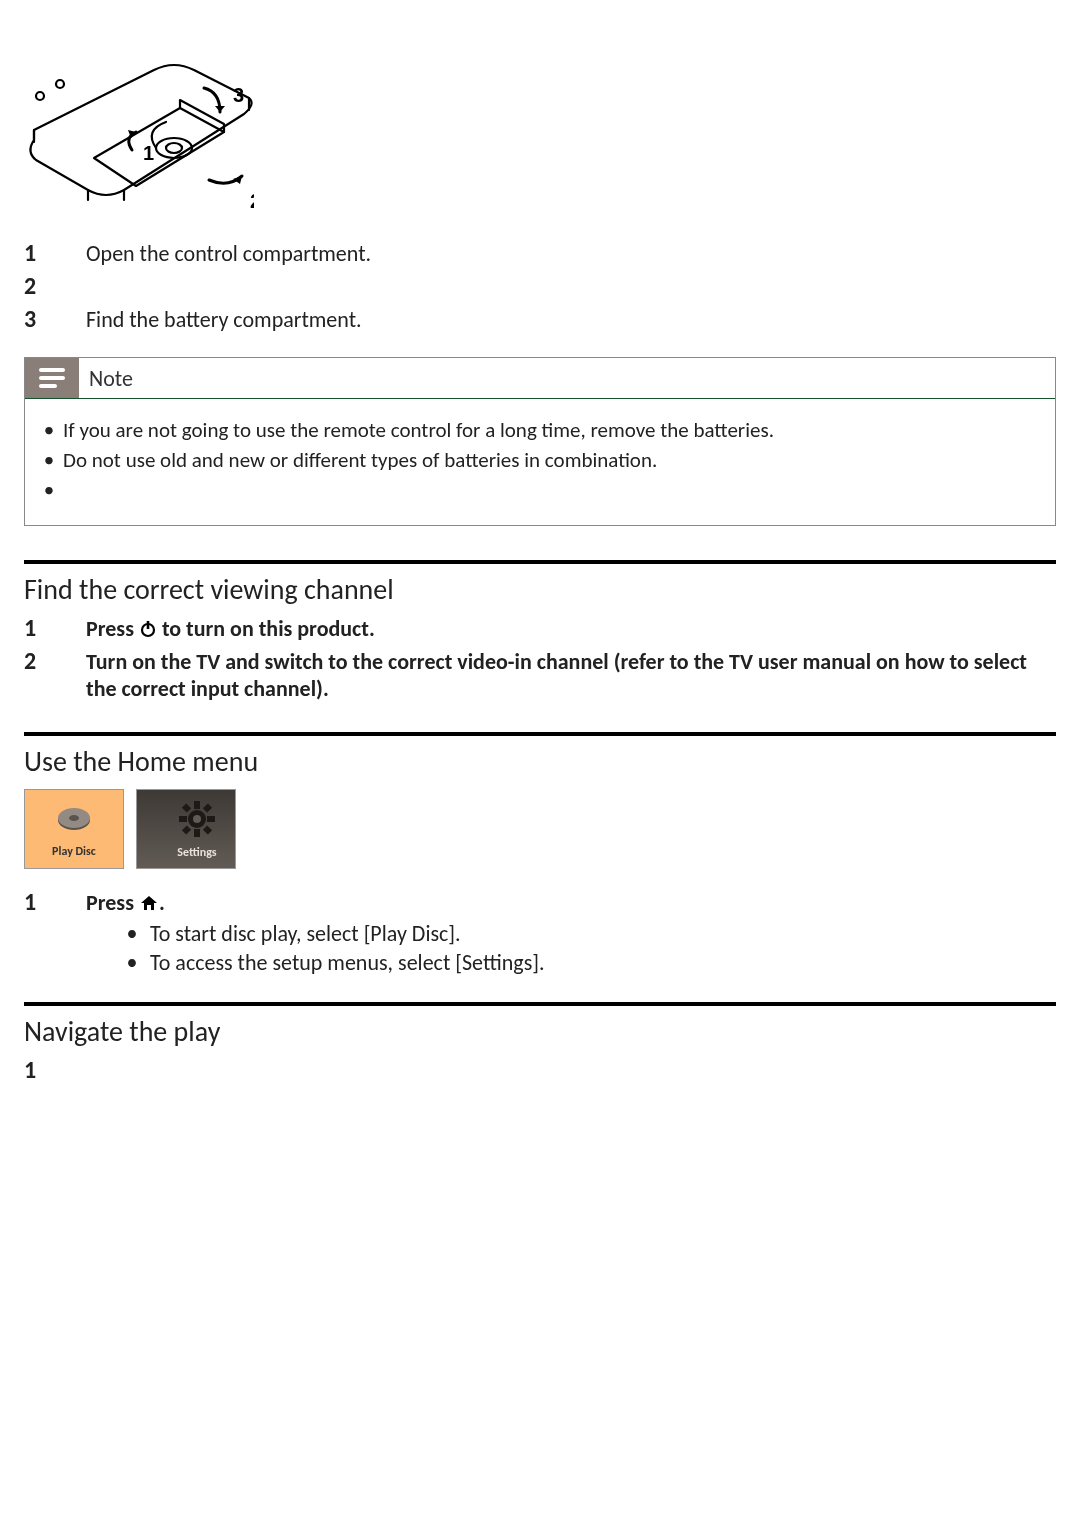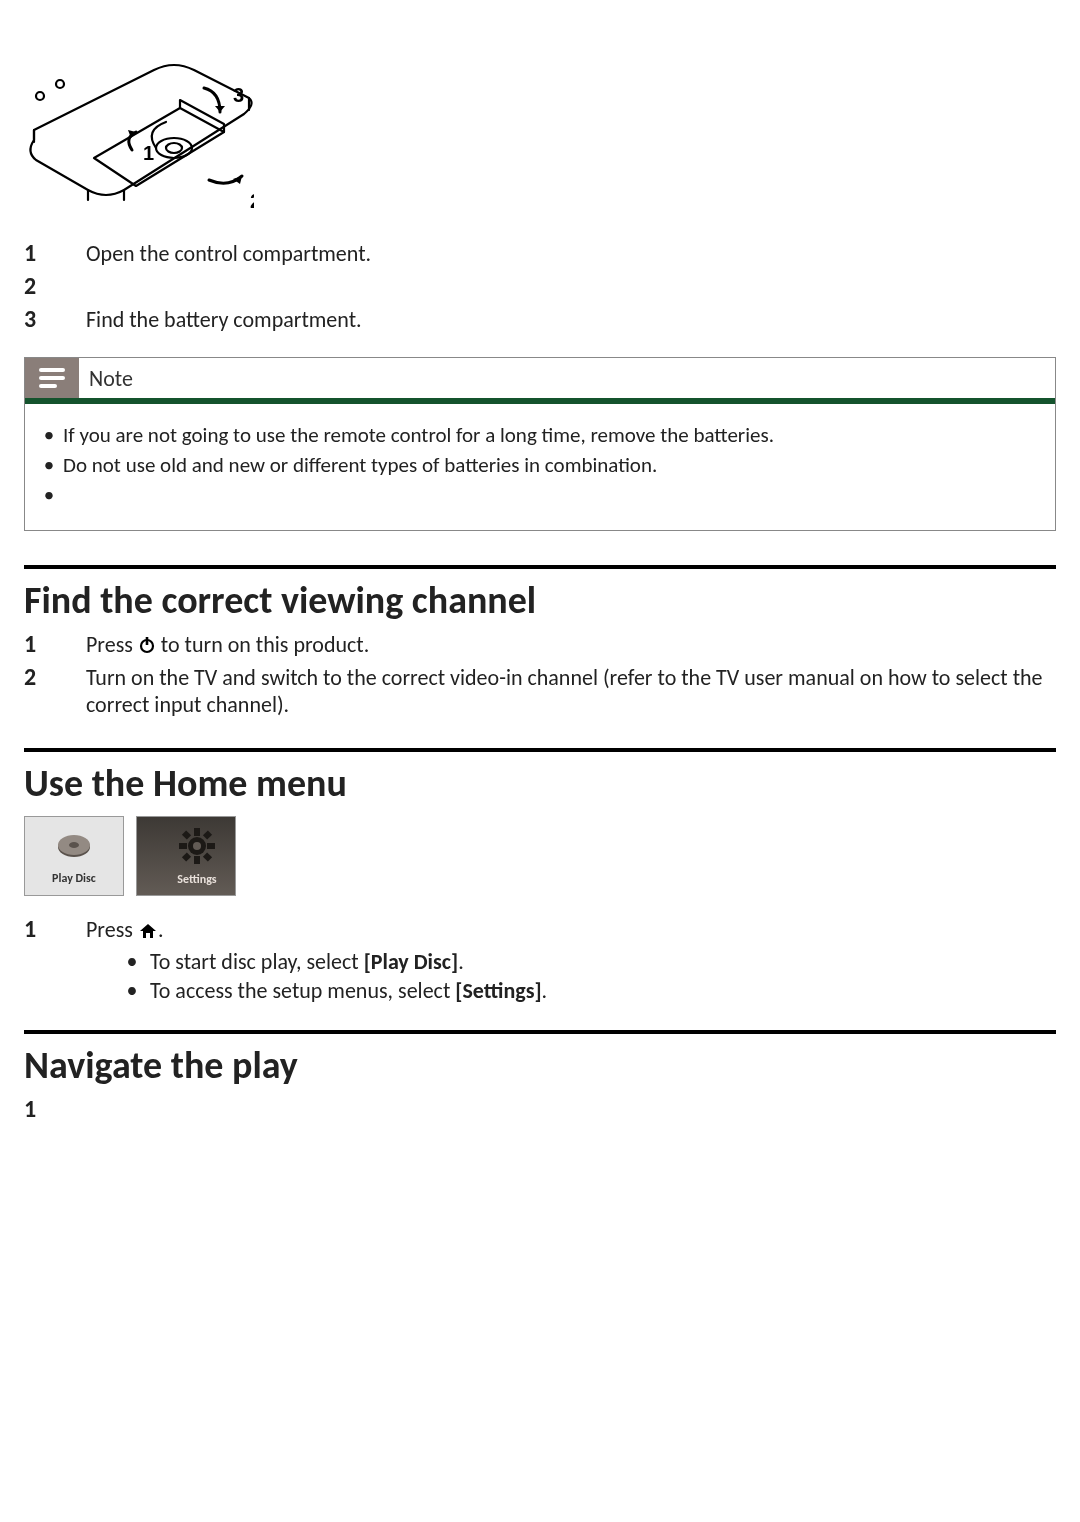--- a/index.html
+++ b/index.html
@@ -31,21 +31,21 @@
   .step-text {
     font-size: 22px;
   }
   .note-box {
     border: 1px solid #888;
     margin: 10px 0 34px 0;
   }
   .note-header {
     display: flex;
     align-items: center;
-    border-bottom: 6px solid #14532d;
+    border-bottom: 1px solid #14532d;
   }
   .note-icon-box {
     background: #8a7e79;
     width: 54px;
     height: 40px;
     display: flex;
     flex-direction: column;
     justify-content: center;
     align-items: center;
     gap: 4px;
@@ -74,72 +74,72 @@
   .bullet-dot {
     width: 28px;
     text-align: center;
     flex-shrink: 0;
   }
   .section-divider {
     border-top: 4px solid #000;
     margin: 10px 0 2px 0;
   }
   .section-title {
-    font-size: 38px;
-    font-weight: bold;
+    font-size: 28px;
+    font-weight: normal;
     margin: 8px 0 6px 0;
   }
   .inline-step {
     display: flex;
     align-items: baseline;
     margin: 2px 0;
   }
   .inline-step .step-num { font-size: 24px; width: 62px; font-weight: bold; }
-  .inline-step .step-text { font-size: 22px; }
+  .inline-step .step-text { font-size: 22px; font-weight: bold; }
   .power-icon, .home-icon {
     display: inline-block;
     vertical-align: middle;
   }
   .home-menu-tiles {
     display: flex;
     gap: 12px;
     margin: 10px 0 18px 0;
   }
   .tile {
     width: 100px;
     height: 80px;
     border: 1px solid #999;
     display: flex;
     flex-direction: column;
     align-items: center;
     justify-content: center;
     box-sizing: border-box;
   }
-  .tile.light { background: #e5e5e5; }
+  .tile.light { background: #fdba74; }
   .tile.dark {
     background: linear-gradient(#3d3935, #625b55);
     color: #e8e0da;
     padding-left: 22px;
   }
   .tile-label {
     font-size: 12px;
     margin-top: 6px;
     font-weight: bold;
   }
   .sub-bullets {
     margin-left: 90px;
   }
   .sub-bullet-row {
     display: flex;
     align-items: baseline;
     font-size: 22px;
     margin: 2px 0;
   }
   .sub-bullet-row .bullet-dot { width: 36px; }
-  .bold-bracket { font-weight: bold; }
+  .bold-bracket { font-weight: normal; }
 </style>
 </head>
 <body>
 
 <div class="illustration">
   <svg width="230" height="170" viewBox="0 0 230 170">
     <g fill="none" stroke="#000" stroke-width="2.2" stroke-linejoin="round" stroke-linecap="round">
 
       <path d="M10 90 L130 30 Q150 20 170 30 L225 58 Q232 64 220 74 L100 150 Q82 160 64 150 L12 120 Q2 112 10 100 Z"></path>
       <path d="M10 90 L10 102 M225 58 L225 70 M100 150 L100 160 M64 150 L64 160"></path>

